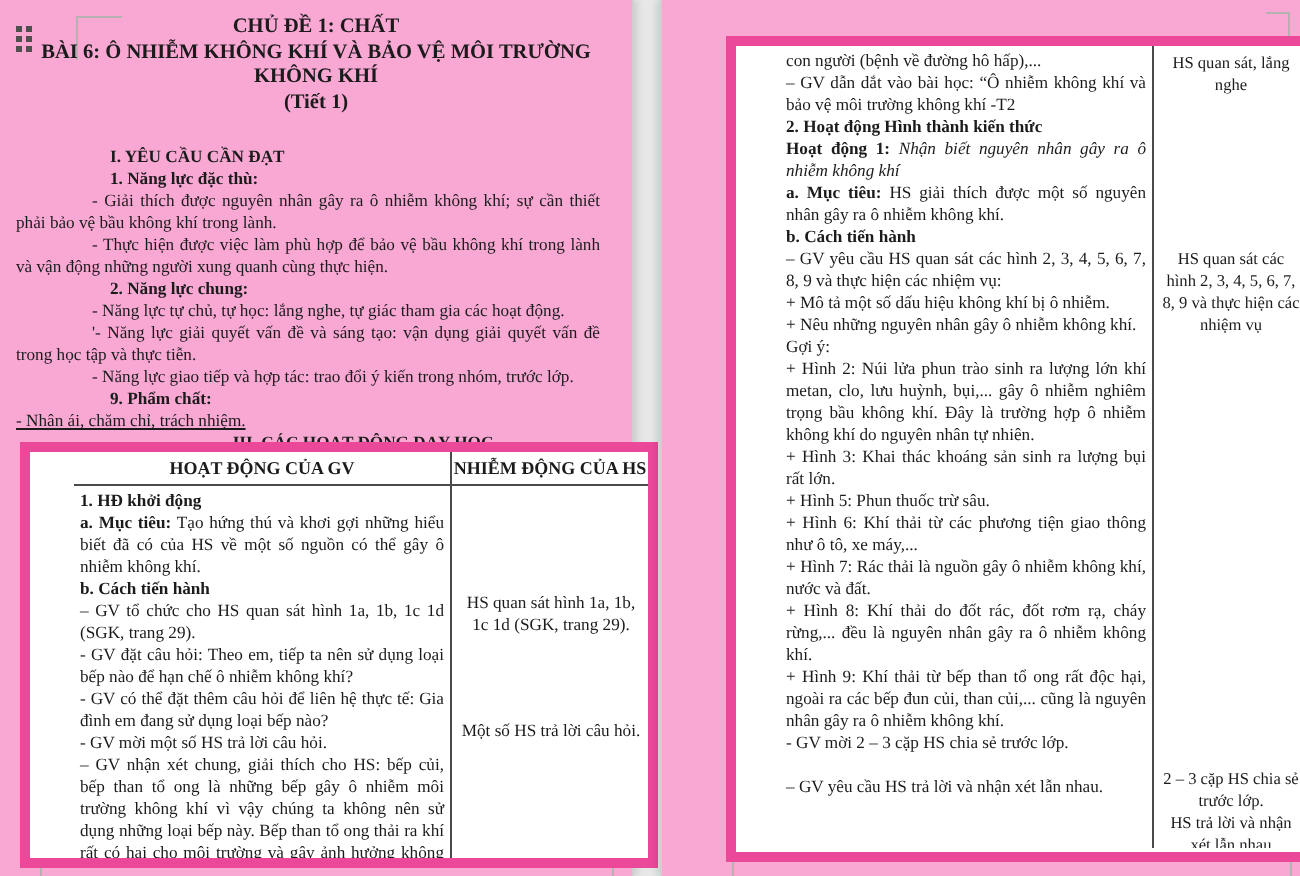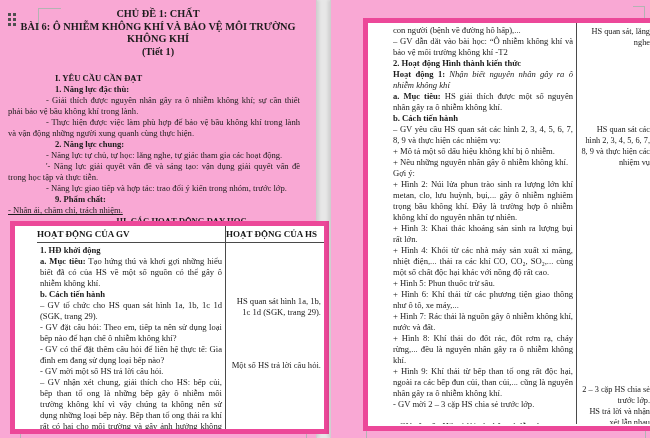--- a/index.html
+++ b/index.html
@@ -31,35 +31,35 @@
     font-weight:bold;font-size:10.3px;line-height:12.5px;
   }
   .intro{position:absolute;left:8px;top:73px;width:292px;}
 
   
   .tbl{position:absolute;border:5px solid #ec4899;background:#fff;overflow:hidden;padding-left:22px;}
   .tbl1{left:10px;top:221px;width:287px;height:203px;}
   .tbl2{left:32px;top:18px;width:263px;height:403px;}
   .thead{display:flex;height:16px;border-bottom:1px solid #4a4a4a;}
   .thead .hcell{
-    font-weight:bold;font-size:9px;line-height:16px;
+    font-weight:bold;font-size:9px;line-height:16px;text-align:center;
     overflow:hidden;white-space:nowrap;
   }
   .trow{display:flex;align-items:stretch;}
   .tbl1 .trow{height:186px;}
   .tbl2 .trow{height:401px;}
   .gvcell{padding:2px 3px 0 3px;overflow:hidden;}
   .hscell{border-left:1px solid #4a4a4a;padding:2px 3px 0 4px;overflow:hidden;}
   .tbl1 .gvcell{width:182px;}
   .tbl1 .hscell{width:91px;flex:1;}
   .tbl1 .hcell.c1{width:188px;}
   .tbl1 .hcell.c2{flex:1;border-left:1px solid #4a4a4a;}
   .tbl2 .gvcell{width:180px;}
   .tbl2 .hscell{width:70px;flex:1;font-size:8.3px;}
-  .hsblock{margin:0;text-align:right;}
+  .hsblock{margin:0;text-align:center;}
   .p1-hs1{margin-top:51px;}
   .p1-hs2{margin-top:42px;}
   .p2-hs1{margin-top:1px;}
   .p2-hs2{margin-top:76px;}
   .p2-hs3{margin-top:216px;}
   .p2-hs4{margin-top:0px;}
 
   
   .handle{
     position:absolute;left:8px;top:13px;width:9px;height:15px;
@@ -112,21 +112,21 @@
         <p class="para body">'- Năng lực giải quyết vấn đề và sáng tạo: vận dụng giải quyết vấn đề trong học tập và thực tiễn.</p>
         <p class="para body">- Năng lực giao tiếp và hợp tác: trao đổi ý kiến trong nhóm, trước lớp.</p>
         <p class="para heading"><b>9. Phẩm chất:</b></p>
         <p class="para flush">- Nhân ái, chăm chỉ, trách nhiệm.</p>
         <p class="para heading2"><b>III. CÁC HOẠT ĐỘNG DẠY HỌC</b></p>
       </div>
 
     <div class="tbl tbl1">
       <div class="thead">
         <div class="hcell c1">HOẠT ĐỘNG CỦA GV</div>
-        <div class="hcell c2">HOẠT ĐỘNG CỦA HS</div>
+        <div class="hcell c2">NHIỄM ĐỘNG CỦA HS</div>
       </div>
       <div class="trow">
         <div class="gvcell">
             <p class="para"><b>1. HĐ  khởi động</b></p>
             <p class="para"><b>a. Mục tiêu:</b> Tạo hứng thú và khơi gợi những hiểu biết đã có của HS về một số nguồn có thể gây ô nhiễm không khí.</p>
             <p class="para"><b>b. Cách tiến hành</b></p>
             <p class="para">– GV tổ chức cho HS quan sát hình 1a, 1b, 1c 1d (SGK, trang 29).</p>
             <p class="para">- GV đặt câu hỏi: Theo em, tiếp ta nên sử dụng loại bếp nào để hạn chế ô nhiễm không khí?</p>
             <p class="para">- GV có thể đặt thêm câu hỏi để liên hệ thực tế: Gia đình em đang sử dụng loại bếp nào?</p>
             <p class="para">- GV mời một số HS trả lời câu hỏi.</p>
@@ -154,21 +154,20 @@
             <p class="para"><b>2. Hoạt động Hình thành kiến thức</b></p>
             <p class="para"><b>Hoạt động 1:</b><i> Nhận biết nguyên nhân gây ra ô nhiễm không khí</i></p>
             <p class="para"><b>a. Mục tiêu:</b> HS giải thích được một số nguyên nhân gây ra ô nhiễm không khí.</p>
             <p class="para"><b>b. Cách tiến hành</b></p>
             <p class="para">– GV yêu cầu HS quan sát các hình 2, 3, 4, 5, 6, 7, 8, 9 và thực hiện các nhiệm vụ:</p>
             <p class="para">+ Mô tả một số dấu hiệu không khí bị ô nhiễm.</p>
             <p class="para">+ Nêu những nguyên nhân gây ô nhiễm không khí.</p>
             <p class="para">Gợi ý:</p>
             <p class="para">+ Hình 2: Núi lửa phun trào sinh ra lượng lớn khí metan, clo, lưu huỳnh, bụi,... gây ô nhiễm nghiêm trọng bầu không khí. Đây là trường hợp ô nhiễm không khí do nguyên nhân tự nhiên.</p>
             <p class="para">+ Hình 3: Khai thác khoáng sản sinh ra lượng bụi rất lớn.</p>
-            <p class="para">+ Hình 4: Khói từ các nhà máy sản xuất xi măng, nhiệt điện,... thải ra các khí CO, CO₂, SO₂,... cùng một số chất độc hại khác với nồng độ rất cao.</p>
             <p class="para">+ Hình 5: Phun thuốc trừ sâu.</p>
             <p class="para">+ Hình 6: Khí thải từ các phương tiện giao thông như ô tô, xe máy,...</p>
             <p class="para">+ Hình 7: Rác thải là nguồn gây ô nhiễm không khí, nước và đất.</p>
             <p class="para">+ Hình 8: Khí thải do đốt rác, đốt rơm rạ, cháy rừng,... đều là nguyên nhân gây ra ô nhiễm không khí.</p>
             <p class="para">+ Hình 9: Khí thải từ bếp than tổ ong rất độc hại, ngoài ra các bếp đun củi, than củi,... cũng là nguyên nhân gây ra ô nhiễm không khí.</p>
             <p class="para">- GV mời 2 – 3 cặp HS chia sẻ trước lớp.</p>
             <p class="para"></p>
             <p class="para">– GV yêu cầu HS trả lời và nhận xét lẫn nhau.</p>
           </div>
         <div class="hscell">

